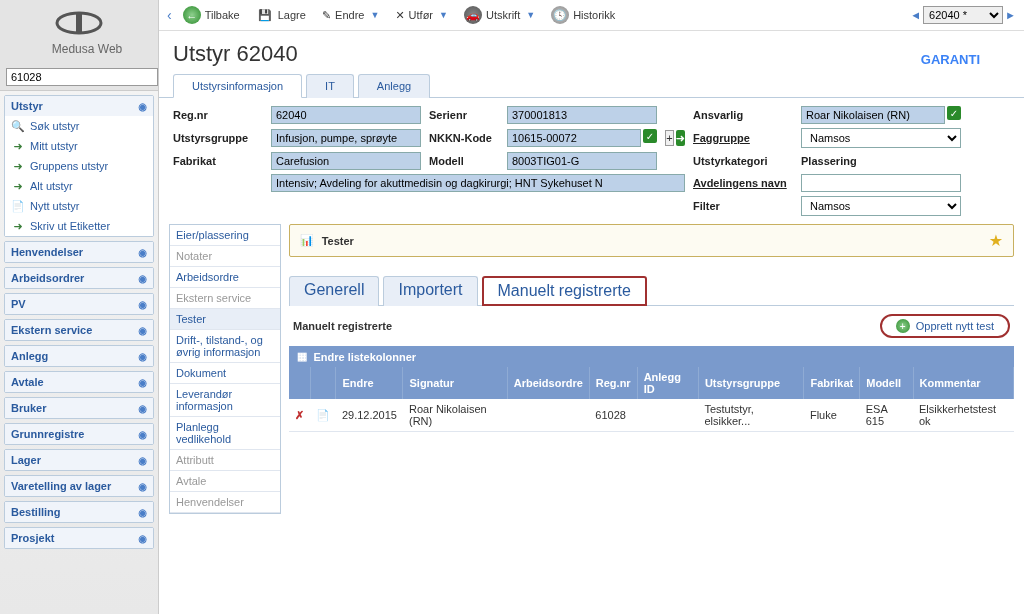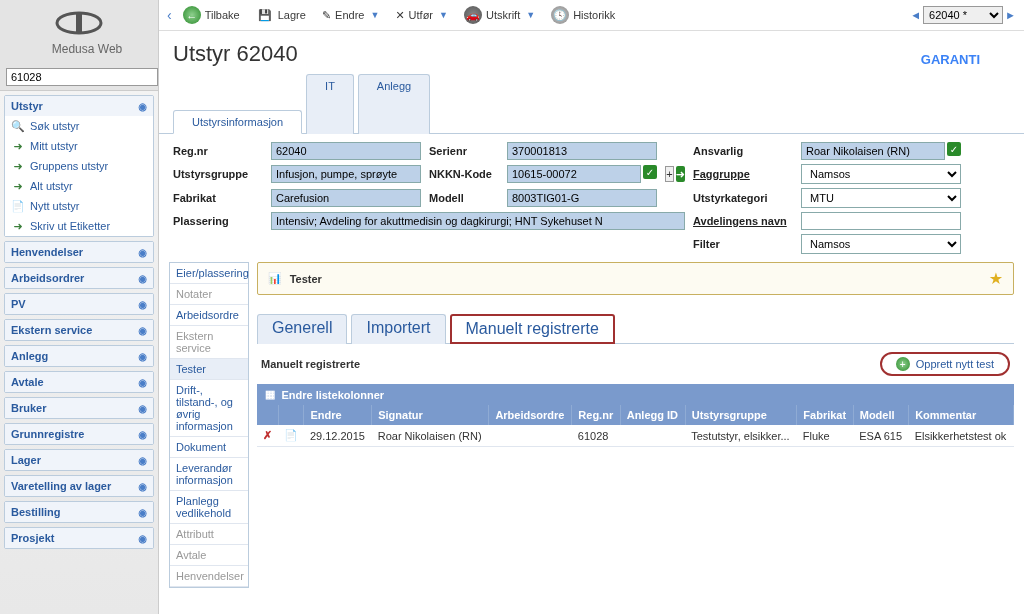--- a/index.html
+++ b/index.html
@@ -35,34 +35,34 @@
   .tb-spacer { flex:1; }
   .tb-nav { display:flex; align-items:center; gap:2px;}
   .tb-nav select { border:1px solid #999; font-size:11px; padding:1px; width:80px;}
   
   .page-title { display:flex; justify-content:space-between; align-items:flex-end; padding:10px 14px 6px;}
   .page-title h1 { font-size:22px; font-weight:normal; color:#333;}
   .garanti { color:#3b82f6; font-weight:bold; font-size:13px; margin-right:30px;}
   
   .big-tabs { display:flex; gap:4px; padding:0 14px; border-bottom:1px solid #bcd;}
   .big-tab { background:#e8eef7; border:1px solid #bcd; border-bottom:none; padding:5px 18px; color:#2a5a9e; border-radius:3px 3px 0 0; cursor:pointer; position:relative; top:1px;}
-  .big-tab.active { background:#fff; font-weight:normal; border-bottom:1px solid #fff;margin-top:36px;}
+  .big-tab.active { background:#fff; font-weight:normal; border-bottom:1px solid #fff;}
   
   .info-grid { padding:8px 14px 4px; display:grid; grid-template-columns: 90px 150px 70px 150px 20px 100px 160px; gap:4px 8px; align-items:center; font-size:11px;}
   .info-grid label { font-weight:bold; color:#222;}
   .info-grid input, .info-grid select { border:1px solid #8aa; padding:2px 4px; background:#bdd1e8; font-size:11px; width:100%;}
   .info-grid select { background:#fff;}
   .info-grid .wider { grid-column: 2 / span 4; }
   .check-ic { width:14px; height:14px; background:#2a8a2a; color:#fff; display:inline-flex; align-items:center; justify-content:center; font-size:10px; border-radius:2px;}
   .plus-btn { width:16px; height:16px; border:1px solid #999; background:#f0f0f0; display:inline-flex; align-items:center; justify-content:center; font-size:11px; cursor:pointer;}
   .go-btn { width:16px; height:16px; background:#2a8a2a; color:#fff; display:inline-flex; align-items:center; justify-content:center; font-size:11px; border-radius:2px;}
   .lbl-u { text-decoration:underline; cursor:pointer;}
   
   .body-row { display:flex; padding:4px 10px 10px;}
-  .sub-nav { width:80px; border:1px solid #bcd; background:#fff;}
+  .sub-nav { width:112px; border:1px solid #bcd; background:#fff;}
   .sub-nav div { padding:4px 6px; color:#2a5a9e; border-bottom:1px solid #e0e6ef; cursor:pointer; font-size:11px;}
   .sub-nav div.active { background:#e8eef7;}
   .sub-nav div.disabled { color:#999;}
   
   .sub-content { flex:1; padding-left:8px;}
   .tester-bar { border:1px solid #c8b060; background:#fdfbf2; padding:6px 10px; display:flex; align-items:center; justify-content:space-between; border-radius:2px;}
   .tester-bar .left { display:flex; align-items:center; gap:8px; font-weight:bold; color:#333;}
   .star { color:#e0b020; font-size:16px;}
   
   .inner-tabs { display:flex; gap:4px; margin-top:18px; border-bottom:1px solid #bcd;}
@@ -278,21 +278,20 @@
         </div>
       <label class="lbl-u">Faggruppe</label>
       <select><option>Namsos</option></select>
 
       <label>Fabrikat</label>
       <input value="Carefusion" style="">
       <label>Modell</label>
       <input value="8003TIG01-G" style="">
       <span></span>
       <label>Utstyrkategori</label>
-      <select><option>MTU</option></select>
 
       <label>Plassering</label>
       <input class="wider" value="Intensiv; Avdeling for akuttmedisin og dagkirurgi; HNT Sykehuset N" style="">
       <label class="lbl-u">Avdelingens navn</label>
       <input style="background: rgb(255, 255, 255);" value="">
 
       <span></span>
         <span></span>
         <span></span>
         <span></span>

